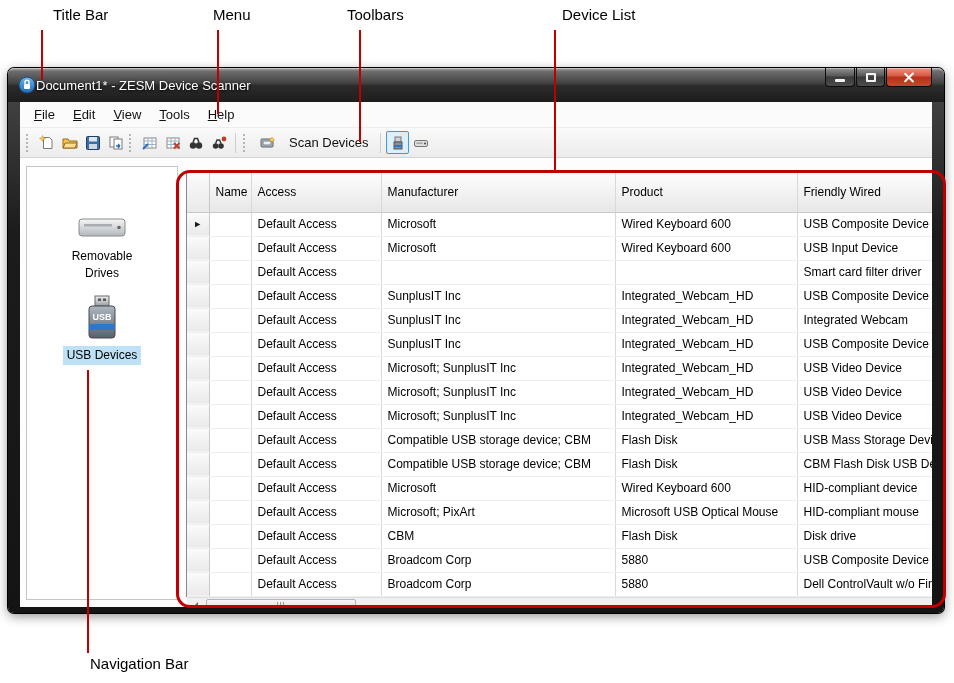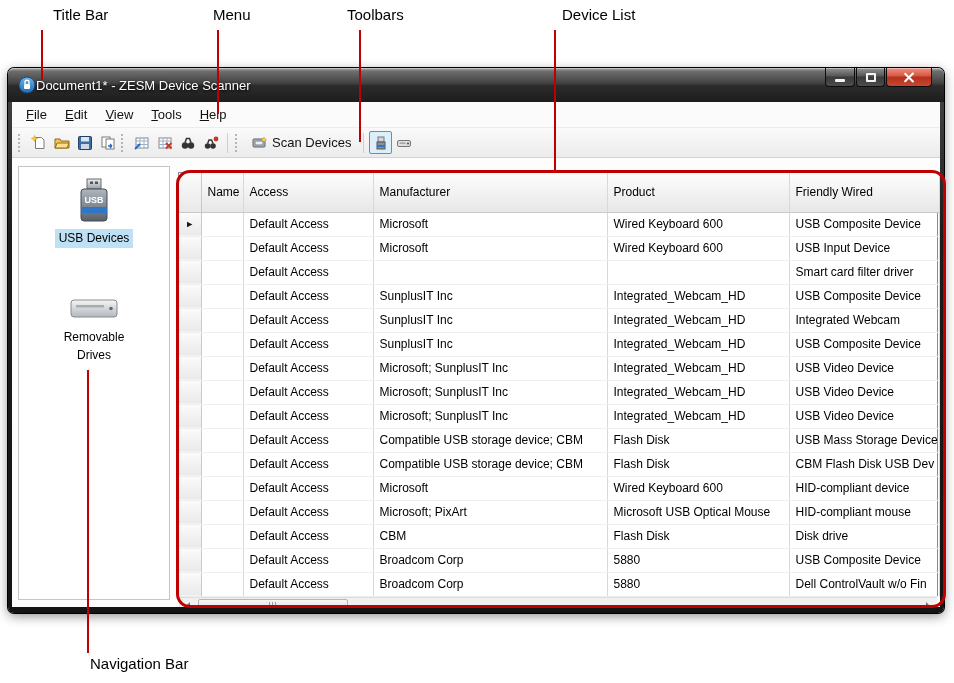--- a/index.html
+++ b/index.html
@@ -30,36 +30,36 @@
   .cap-min { width:30px; } .cap-max { width:29px; }
   .cap-close { width:46px; background:linear-gradient(#ef9181,#d45741 45%,#b5301b 50%,#c64730); }
   .g-min { width:10px; height:3px; background:#f4f4f4; border-radius:1px; margin-top:7px; }
   .g-max { width:10px; height:9px; border:2px solid #f4f4f4; border-radius:1px; }
   .g-close { position:relative; width:13px; height:13px; }
   .g-close::before, .g-close::after { content:""; position:absolute; left:5.5px; top:0;
              width:2.4px; height:13px; background:#fff; border-radius:1px; }
   .g-close::before { transform:rotate(45deg); } .g-close::after { transform:rotate(-45deg); }
   .win-icon { width:18px; height:18px; flex:0 0 18px; }
 
-  .win-frame { flex:1; margin:0 4px 6px; background:#f6f6f6; display:flex; flex-direction:column; overflow:hidden; }
+  .win-frame { flex:1; margin:0 12px 6px; background:#f6f6f6; display:flex; flex-direction:column; overflow:hidden; }
 
   
   .menubar { height:26px; flex:0 0 26px; display:flex; align-items:center; background:#fbfbfb;
              padding-left:5px; font-size:13px; color:#111; border-bottom:1px solid #ececec; }
   .menu-item { padding:4px 9px; cursor:default; }
   .accel { text-decoration:underline; }
 
   
   .toolbar { height:30px; flex:0 0 30px; display:flex; align-items:center; padding:0 4px;
              background:linear-gradient(#fafafa,#ebebeb); border-bottom:1px solid #d4d4d4; font-size:13px; }
   .grip { width:4px; height:18px; border-left:2px dotted #b5b5b5; margin:0 5px 0 2px; }
   .tbtn { width:23px; height:23px; display:flex; align-items:center; justify-content:center;
           border:1px solid transparent; border-radius:2px; }
   .tsep { width:1px; height:20px; background:#cfcfcf; margin:0 5px; }
-  .scan-btn { display:flex; align-items:center; gap:5px; padding:2px 7px; color:#111; }
+  .scan-btn { display:flex; align-items:center; gap:14px; padding:2px 7px; color:#111; }
   .toggle.selected { border:1px solid #3c9be0; background:#ddeffb; }
 
   
   .content { flex:1; position:relative; background:#fdfdfd; }
 
   
   .navpanel { position:absolute; left:6px; top:8px; width:152px; height:434px;
               background:#fff; border:1px solid #c5c5c5; }
   .nav-item { display:flex; flex-direction:column; align-items:center; cursor:pointer; }
   .nav-item-usb { margin-top:10px; } .nav-item-drives { margin-top:46px; }
@@ -247,38 +247,38 @@
             <rect x="1.5" y="5.5" width="13" height="6" rx="1.5" fill="#dcdee0" stroke="#777"></rect>
             <rect x="3.5" y="7.5" width="6" height="1.4" fill="#9aa0a6"></rect>
             <circle cx="12" cy="8.5" r="1.1" fill="#555"></circle>
           </svg>
         </div>
       </div>
 
       <div class="content">
 
         <div class="navpanel">
+          <div class="nav-item nav-item-drives">
+            <svg width="52" height="30" viewBox="0 0 52 30">
+              <rect x="3" y="6" width="46" height="17" rx="3" fill="url(#silver2)" stroke="#8a8a8a"></rect>
+              <rect x="8" y="11" width="28" height="2.5" fill="#a7adb3"></rect>
+              <circle cx="43" cy="14.5" r="1.8" fill="#666"></circle>
+            </svg>
+            <div class="nav-label">Removable Drives</div>
+          </div>
           <div class="nav-item nav-item-usb selected">
             <svg width="44" height="48" viewBox="0 0 44 48">
               <rect x="15" y="2" width="14" height="10" fill="url(#silver)" stroke="#6a6a6a"></rect>
               <rect x="18" y="4.5" width="3" height="2.5" fill="#555"></rect>
               <rect x="23" y="4.5" width="3" height="2.5" fill="#555"></rect>
               <rect x="9" y="12" width="26" height="32" rx="3" fill="url(#graybody)" stroke="#474b52"></rect>
               <rect x="9" y="30" width="26" height="6" fill="#2e77c8"></rect>
               <text x="22" y="26" text-anchor="middle" font-size="9" font-weight="bold" fill="#ffffff">USB</text>
             </svg>
             <div class="nav-label">USB Devices</div>
-          </div>
-          <div class="nav-item nav-item-drives">
-            <svg width="52" height="30" viewBox="0 0 52 30">
-              <rect x="3" y="6" width="46" height="17" rx="3" fill="url(#silver2)" stroke="#8a8a8a"></rect>
-              <rect x="8" y="11" width="28" height="2.5" fill="#a7adb3"></rect>
-              <circle cx="43" cy="14.5" r="1.8" fill="#666"></circle>
-            </svg>
-            <div class="nav-label">Removable Drives</div>
           </div>
         </div>
 
         <div class="gridpanel">
           <table class="grid">
             <colgroup>
               <col style="width:22px">
                 <col style="width:42px">
                 <col style="width:130px">
               <col style="width:234px">

